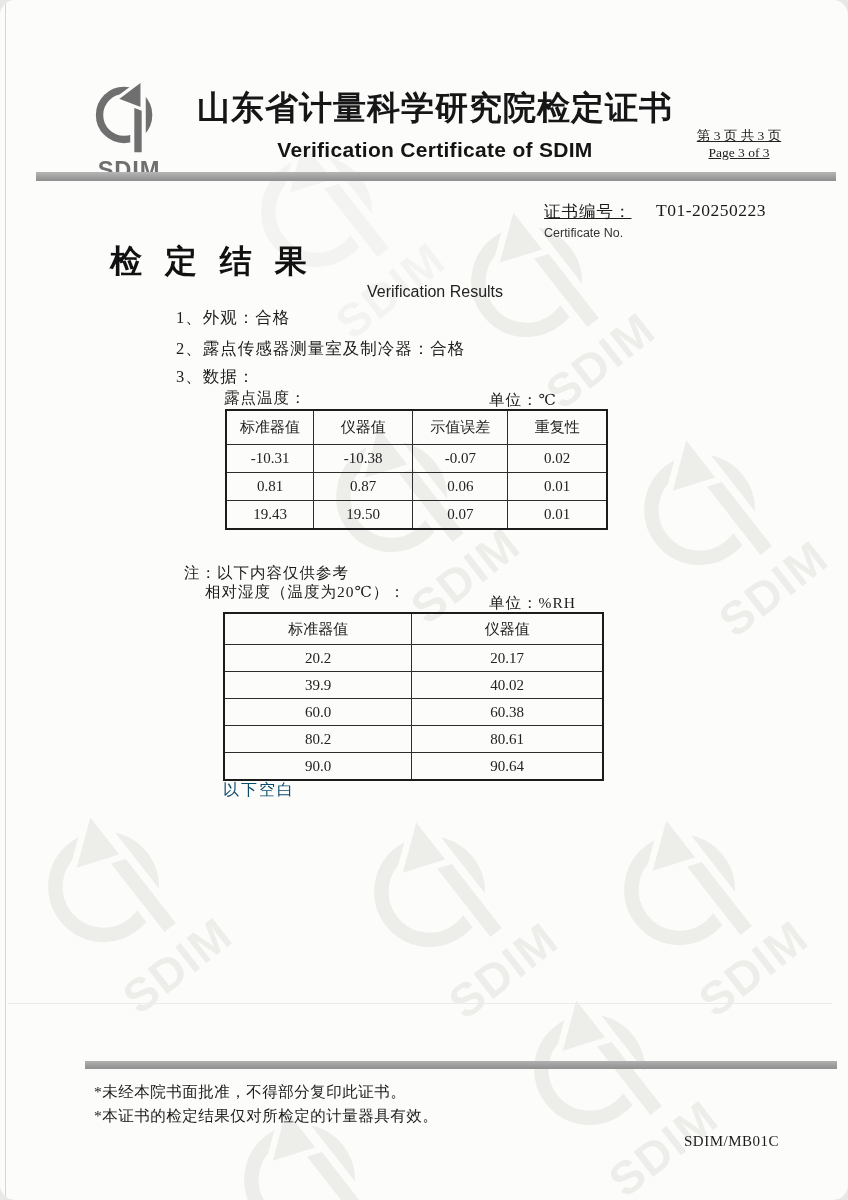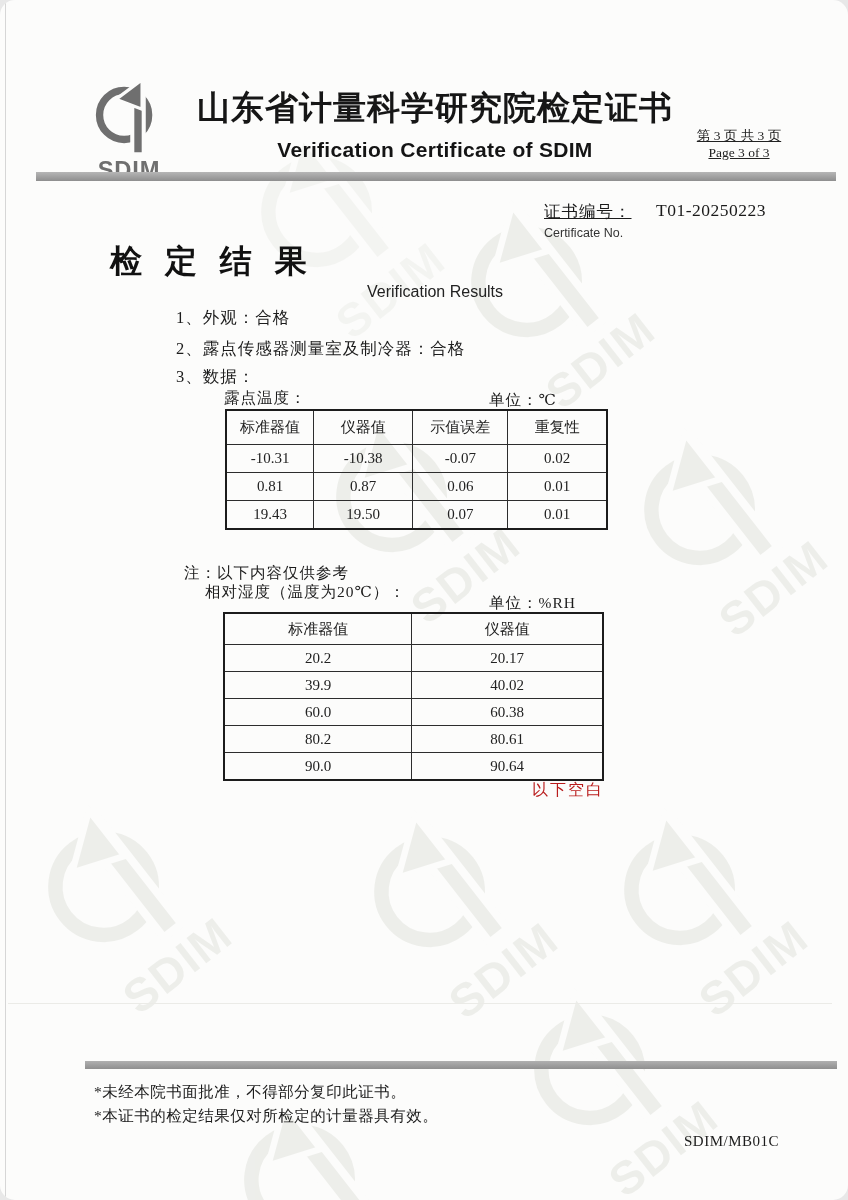--- a/index.html
+++ b/index.html
@@ -49,22 +49,22 @@
   
   table{border-collapse:collapse;table-layout:fixed;background:transparent;}
   .data-table{position:absolute;font-size:15px;color:#222;}
   .data-table th,.data-table td{border:1px solid #2d2d2d;text-align:center;
     font-weight:normal;padding:0;}
   .data-table{border:2px solid #1c1c1c;}
   .tbl-dew{left:225px;top:409px;width:383px;}
   .tbl-dew th{height:33px;} .tbl-dew td{height:27px;}
   .tbl-hum{left:223px;top:612px;width:381px;}
   .tbl-hum th{height:30px;} .tbl-hum td{height:26px;}
-  .blank-below{position:absolute;left:223px;top:780px;width:381px;text-align:right;
-    font-size:16px;letter-spacing:2px;color:#b91c1c;}
+  .blank-below{position:absolute;left:223px;top:780px;width:381px;text-align:left;
+    font-size:16px;letter-spacing:2px;color:#0c4a6e;}
   
   .bar-bottom{position:absolute;left:85px;top:1061px;width:752px;height:8px;
     background:linear-gradient(to bottom,#b0b0b0,#8f8f8f);}
   .foot-note{position:absolute;left:94px;font-size:15.5px;letter-spacing:.5px;color:#1c1c1c;}
   .fn-1{top:1082px;} .fn-2{top:1106px;}
   .form-code{position:absolute;left:684px;top:1133px;font-size:15px;letter-spacing:.5px;color:#1c1c1c;}
 </style>
 </head>
 <body>
 

